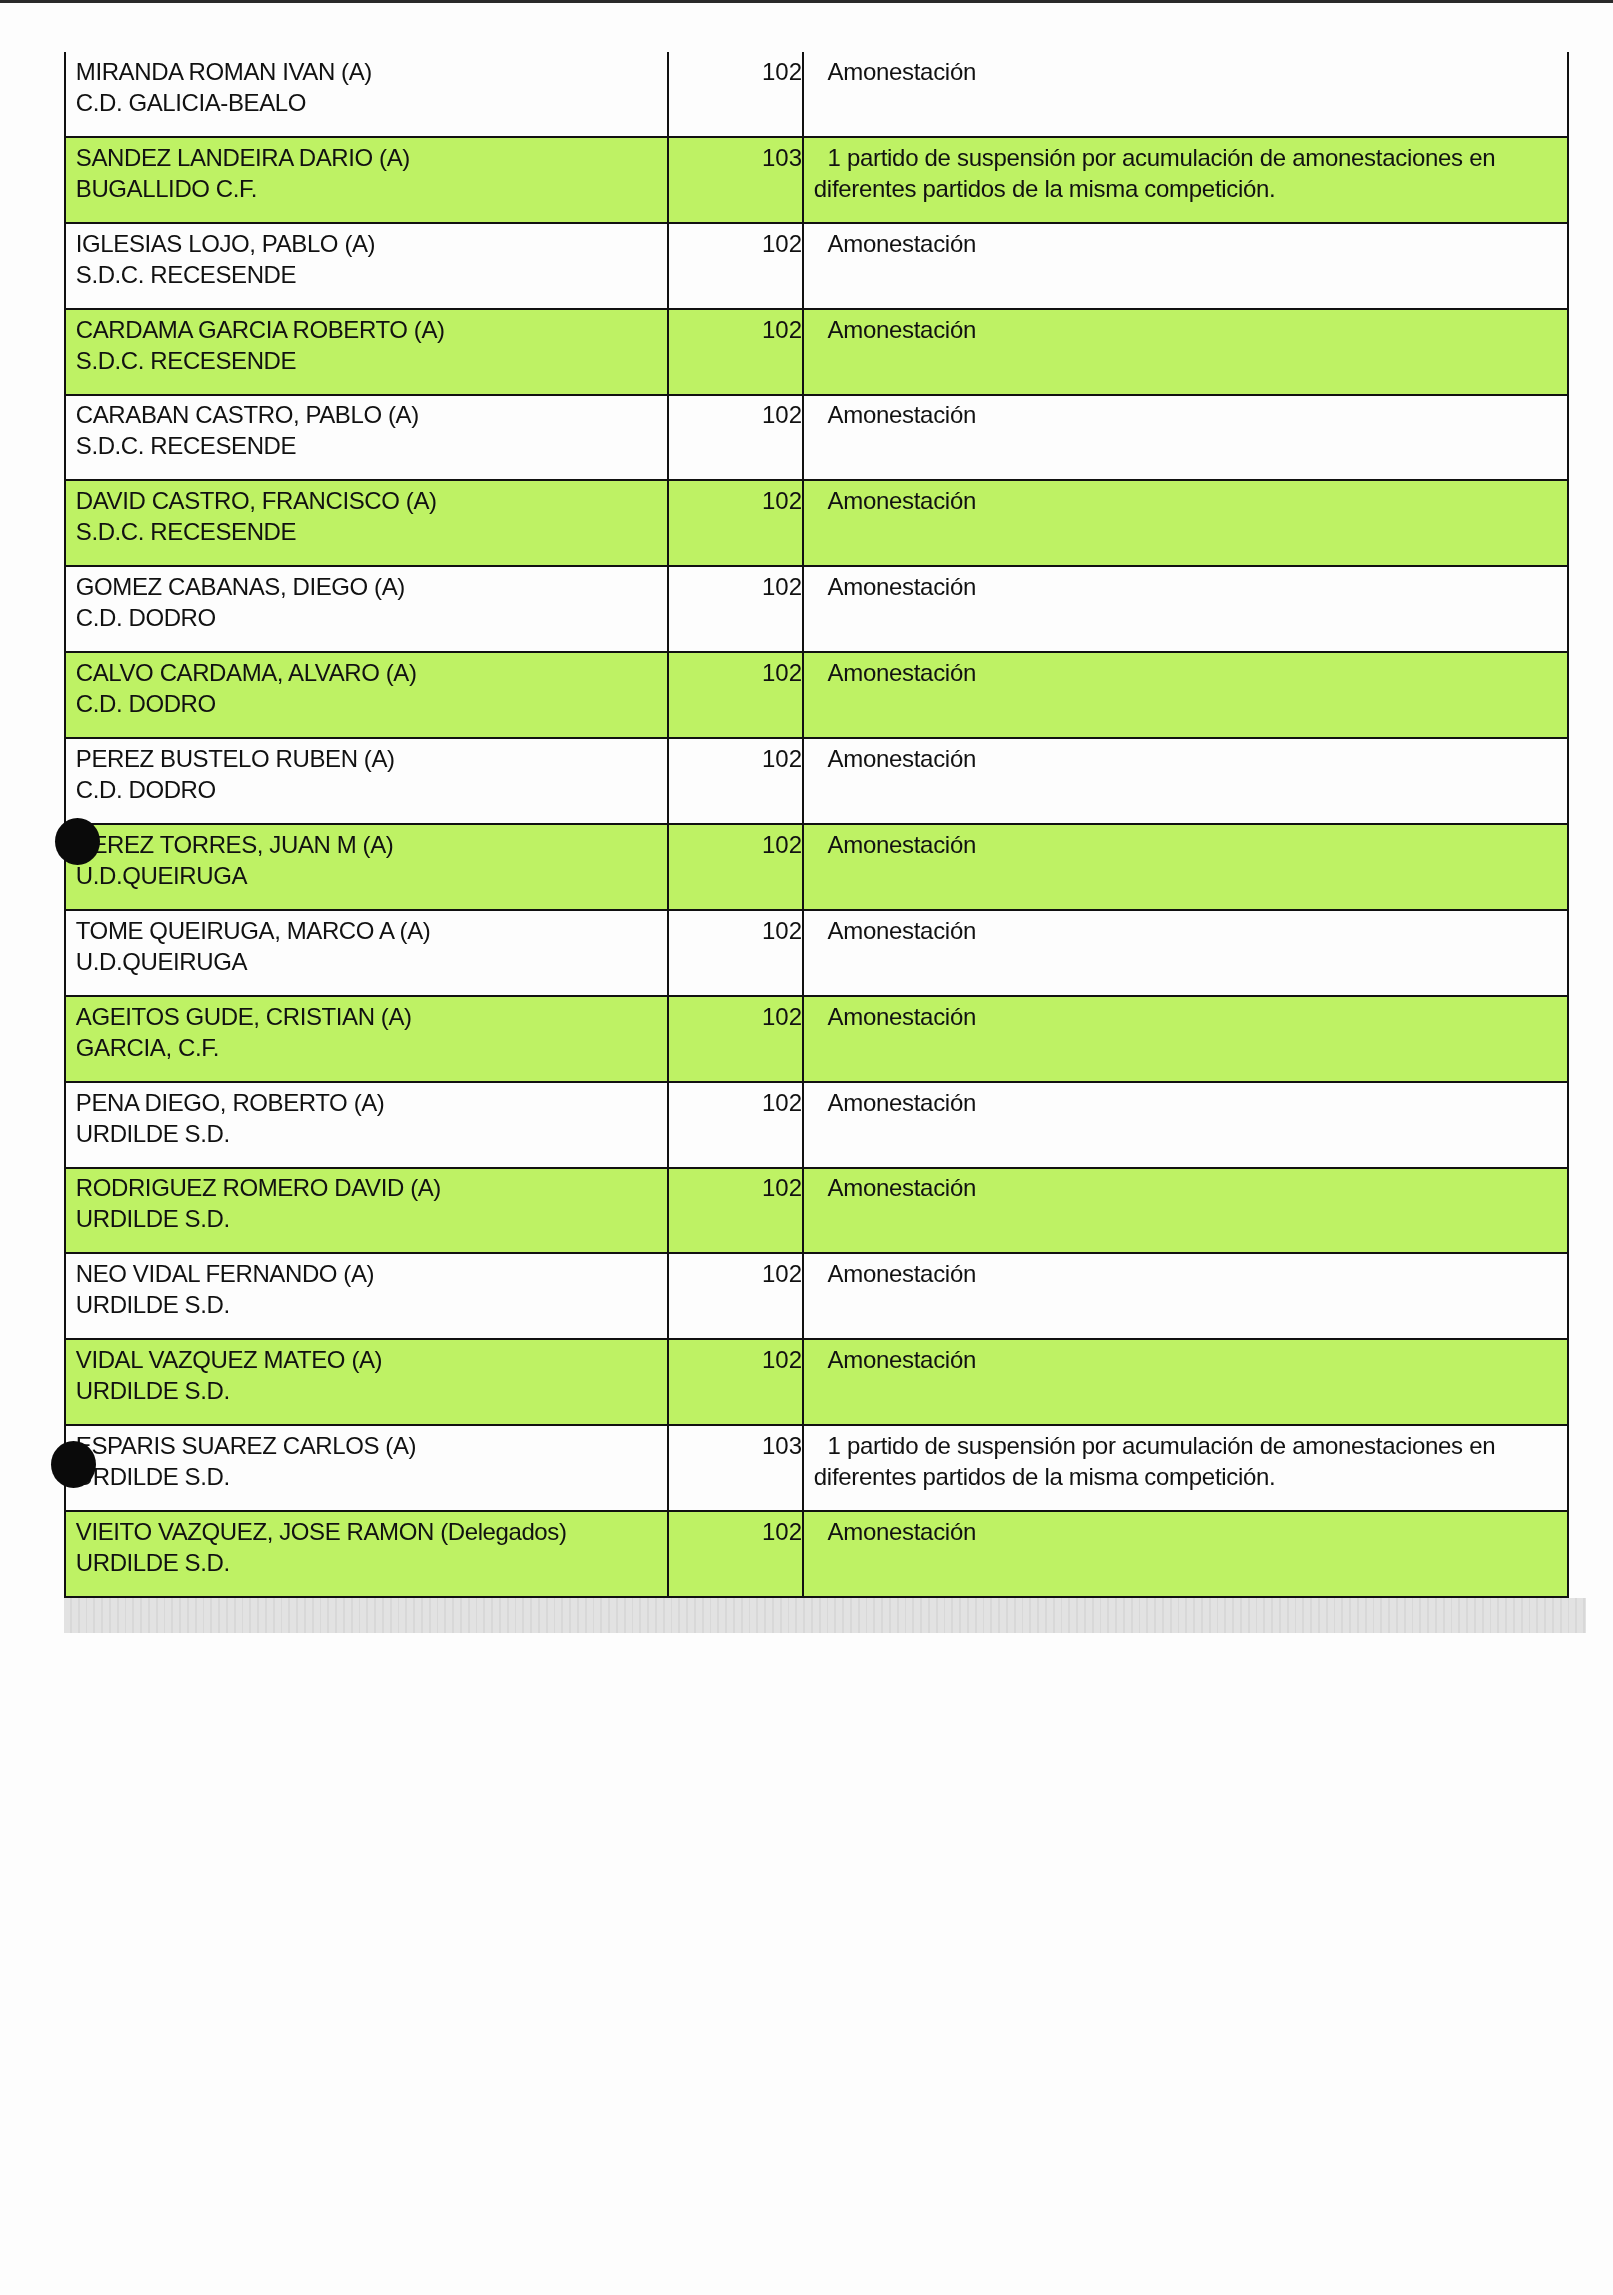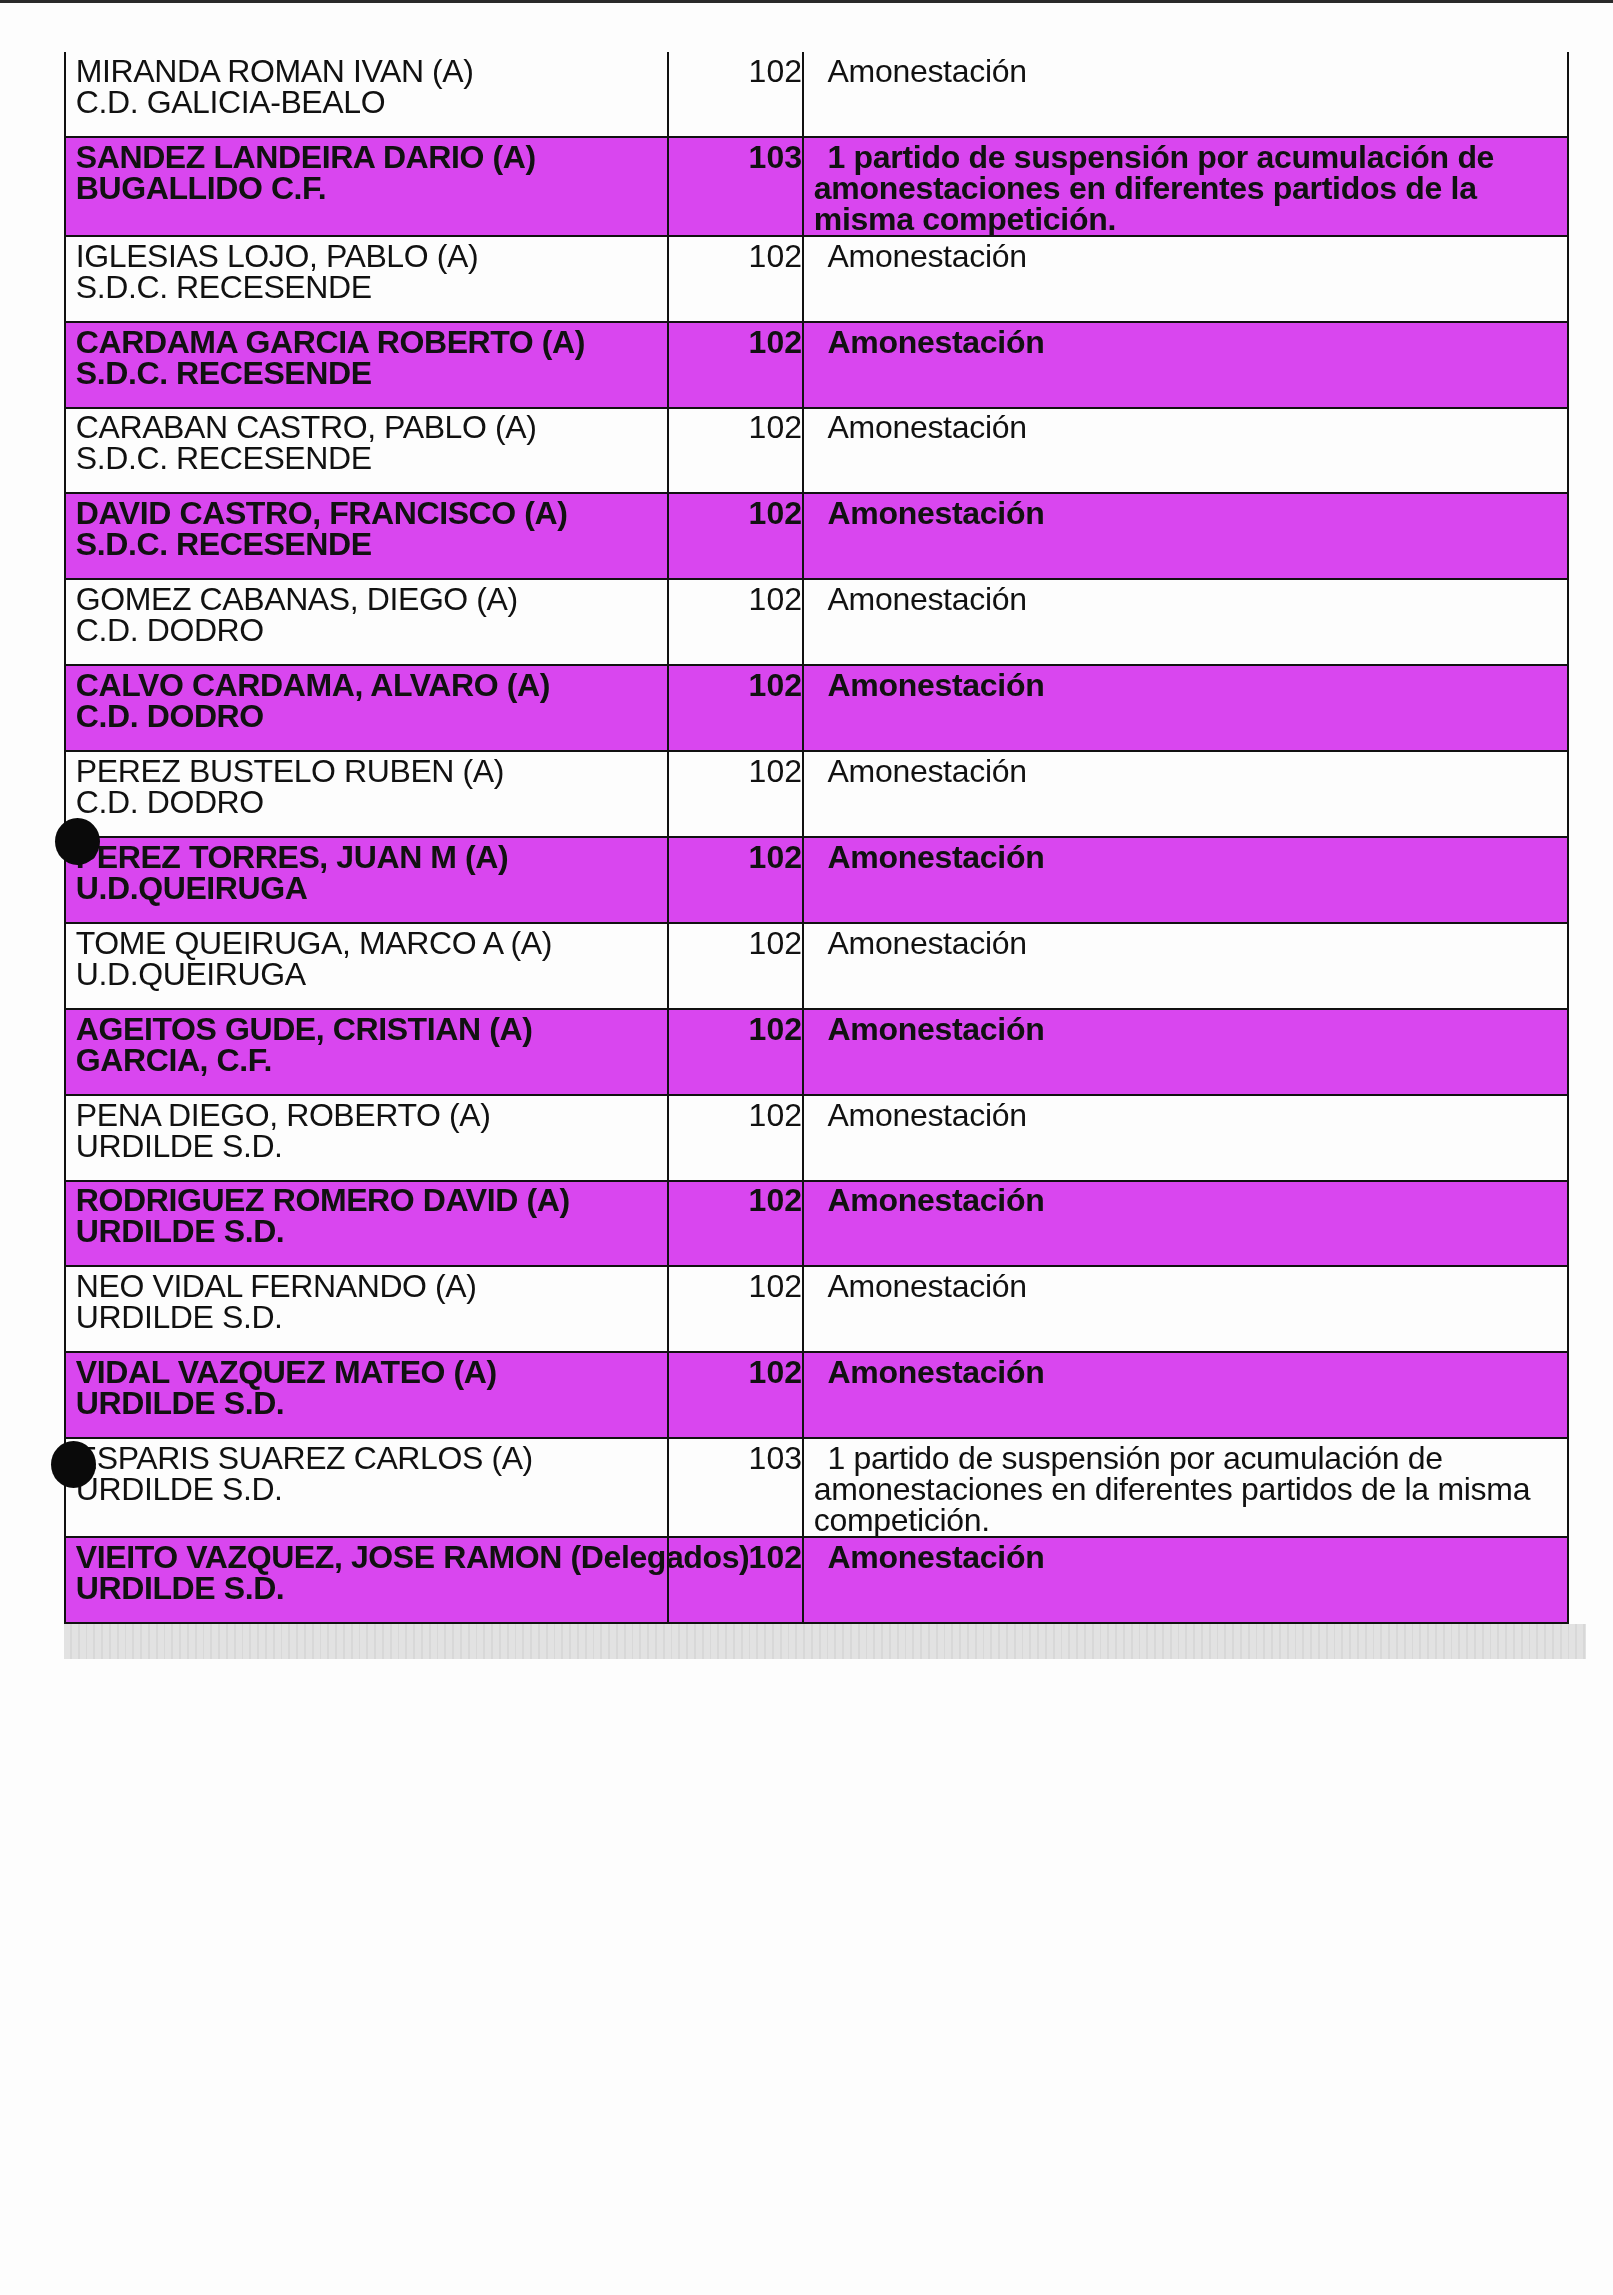--- a/index.html
+++ b/index.html
@@ -13,24 +13,24 @@
     table.sanctions {
       border-collapse: collapse; width: 1503px; table-layout: fixed;
       border-left: 2.9px solid #111; border-right: 2.9px solid #111;
     }
     table.sanctions col.c1 { width: 603px; }
     table.sanctions col.c2 { width: 135px; }
     table.sanctions col.c3 { width: 765px; }
     table.sanctions td {
       height: 80px; vertical-align: top; padding: 0;
       border-bottom: 2.9px solid #111;
-      font-size: 32px; line-height: 31px;
+      font-size: 24px; line-height: 31px;
     }
     table.sanctions td + td { border-left: 2.9px solid #111; }
-    tr.shaded td { background: #d946ef; font-weight: bold; }
+    tr.shaded td { background: #bef264; }
     tr.plain td { background: #fdfdfd; }
     .name-cell { padding: 3.9px 0 0 9.8px !important; letter-spacing: -0.4px; }
     .name-cell span { display: block; white-space: nowrap; }
     .code-cell { text-align: right; padding-top: 3.9px !important; }
     .desc-cell { padding: 3.9px 9.8px 0 23.5px !important; letter-spacing: -0.3px; }
     .desc-cell.long { padding-left: 9.8px !important; text-indent: 13.7px; margin-left: 32px; }
     .footer-bar {
       width: 1522px; height: 35px; margin-left: 0;
       background: repeating-linear-gradient(90deg, #e2e2e2 0 5.9px, #d8d8d8 5.9px 7.8px);
     }

